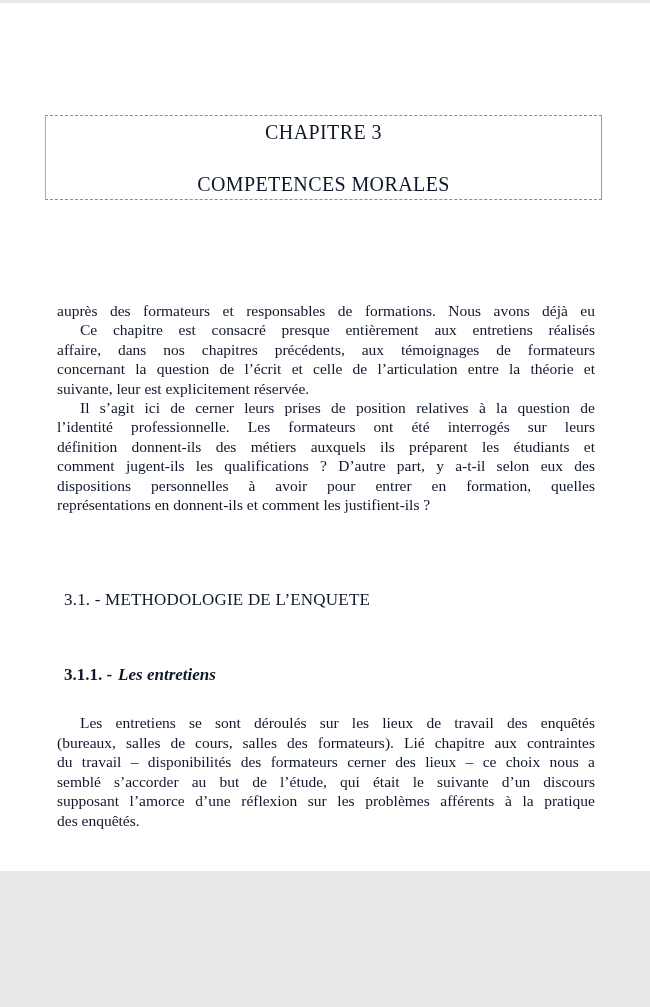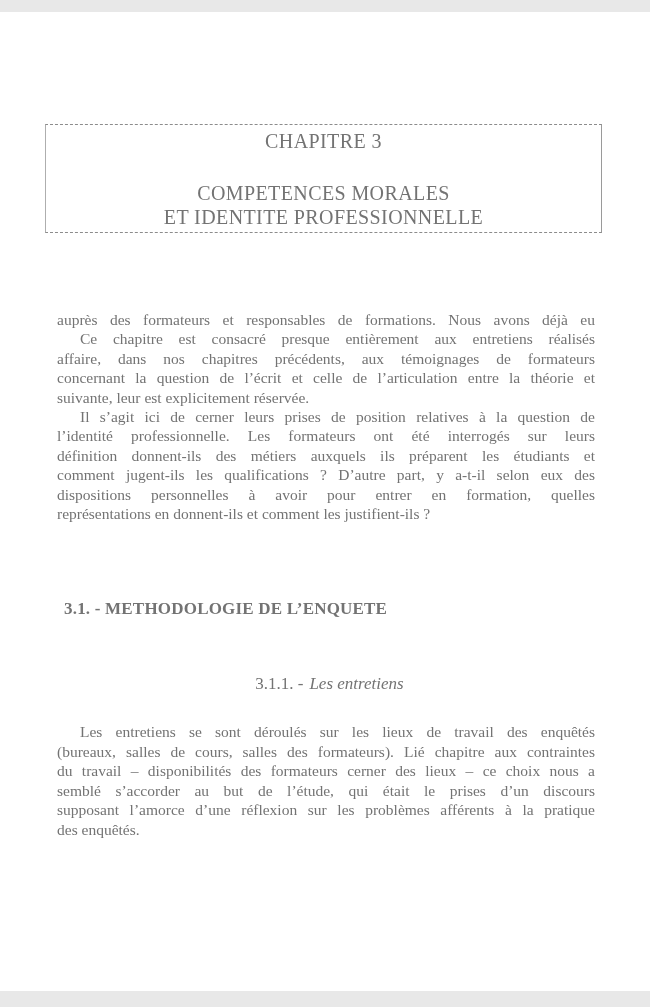--- a/index.html
+++ b/index.html
@@ -3,24 +3,24 @@
 <meta charset="utf-8">
 <style>
   html, body {
     margin: 0;
     padding: 0;
     background: #e8e8e8;
   }
   .page {
     position: relative;
     width: 650px;
-    height: 979px;
-    margin: 12px auto;
+    height: 868px;
+    margin: 3px auto;
     background: #ffffff;
-    color: #737373;
+    color: #0f172a;
     font-family: "Liberation Serif", "DejaVu Serif", serif;
     overflow: hidden;
   }
 
   
   .chapter-box {
     position: absolute;
     left: 45px;
     top: 112px;
     width: 557px;
@@ -64,44 +64,42 @@
     display: block;
     text-align: right;
     text-align-last: left;
   }
   .indent { text-indent: 23px; }
 
   .section-heading {
     margin: 75px 0 0 7px;
     font-size: 17px;
     line-height: 21px;
-    font-weight: bold;
+    font-weight: normal;
     letter-spacing: 0.2px;
   }
   .subsection-heading {
     margin: 54px 0 0 7px;
     font-size: 17px;
     line-height: 22px;
-    font-weight: normal;
-    text-align: center;
+    font-weight: bold;
   }
   .sub-num { margin-right: 0.35em; }
   .sub-title { font-style: italic; }
   .para-last { margin-top: 27px; }
 </style>
 </head>
 <body>
 
 <div class="page">
 
   <div class="chapter-box">
     <div class="chap-num">CHAPITRE 3</div>
     <div class="chap-title">
       <div>COMPETENCES MORALES</div>
-      <div>ET IDENTITE PROFESSIONNELLE</div>
     </div>
   </div>
 
   <div class="body-text">
 
     <p class="para">
       <span class="jline">auprès des formateurs et responsables de formations. Nous avons déjà eu</span>
       <span class="jline indent">Ce chapitre est consacré presque entièrement aux entretiens réalisés</span>
       <span class="jline">affaire, dans nos chapitres précédents, aux témoignages de formateurs</span>
       <span class="jline">concernant la question de l’écrit et celle de l’articulation entre la théorie et</span>
@@ -120,19 +118,19 @@
     <h2 class="section-heading">3.1. - METHODOLOGIE DE L’ENQUETE</h2>
 
     <h3 class="subsection-heading">
       <span class="sub-num">3.1.1. -</span><em class="sub-title">Les entretiens</em>
     </h3>
 
     <p class="para para-last">
       <span class="jline indent">Les entretiens se sont déroulés sur les lieux de travail des enquêtés</span>
       <span class="jline">(bureaux, salles de cours, salles des formateurs). Lié chapitre aux contraintes</span>
       <span class="jline">du travail – disponibilités des formateurs cerner des lieux – ce choix nous a</span>
-      <span class="jline">semblé s’accorder au but de l’étude, qui était le prises d’un discours</span>
+      <span class="jline">semblé s’accorder au but de l’étude, qui était le suivante d’un discours</span>
       <span class="jline">supposant l’amorce d’une réflexion sur les problèmes afférents à la pratique</span>
       <span class="lline">des enquêtés.</span>
     </p>
 
   </div>
 </div>
 
 </body></html>

